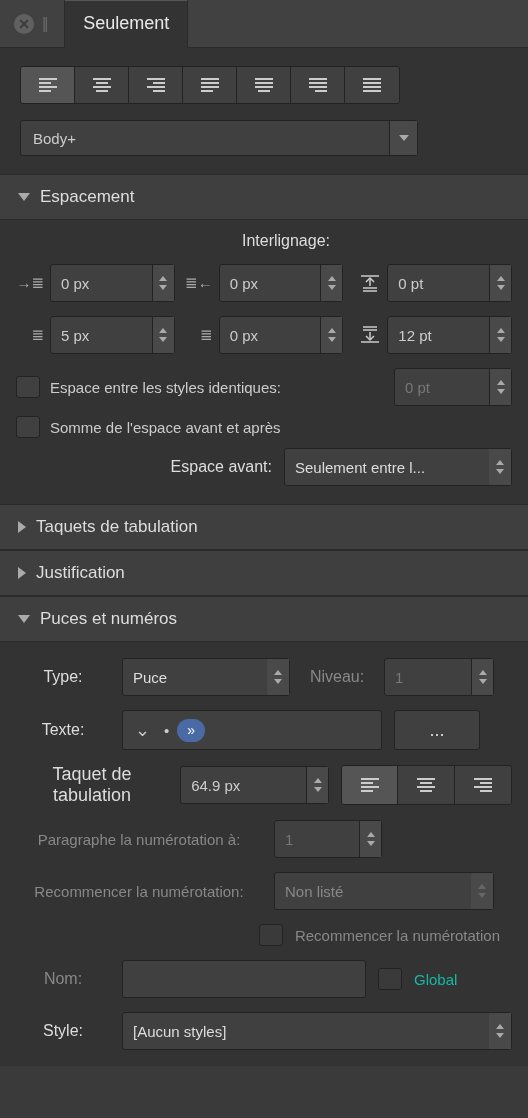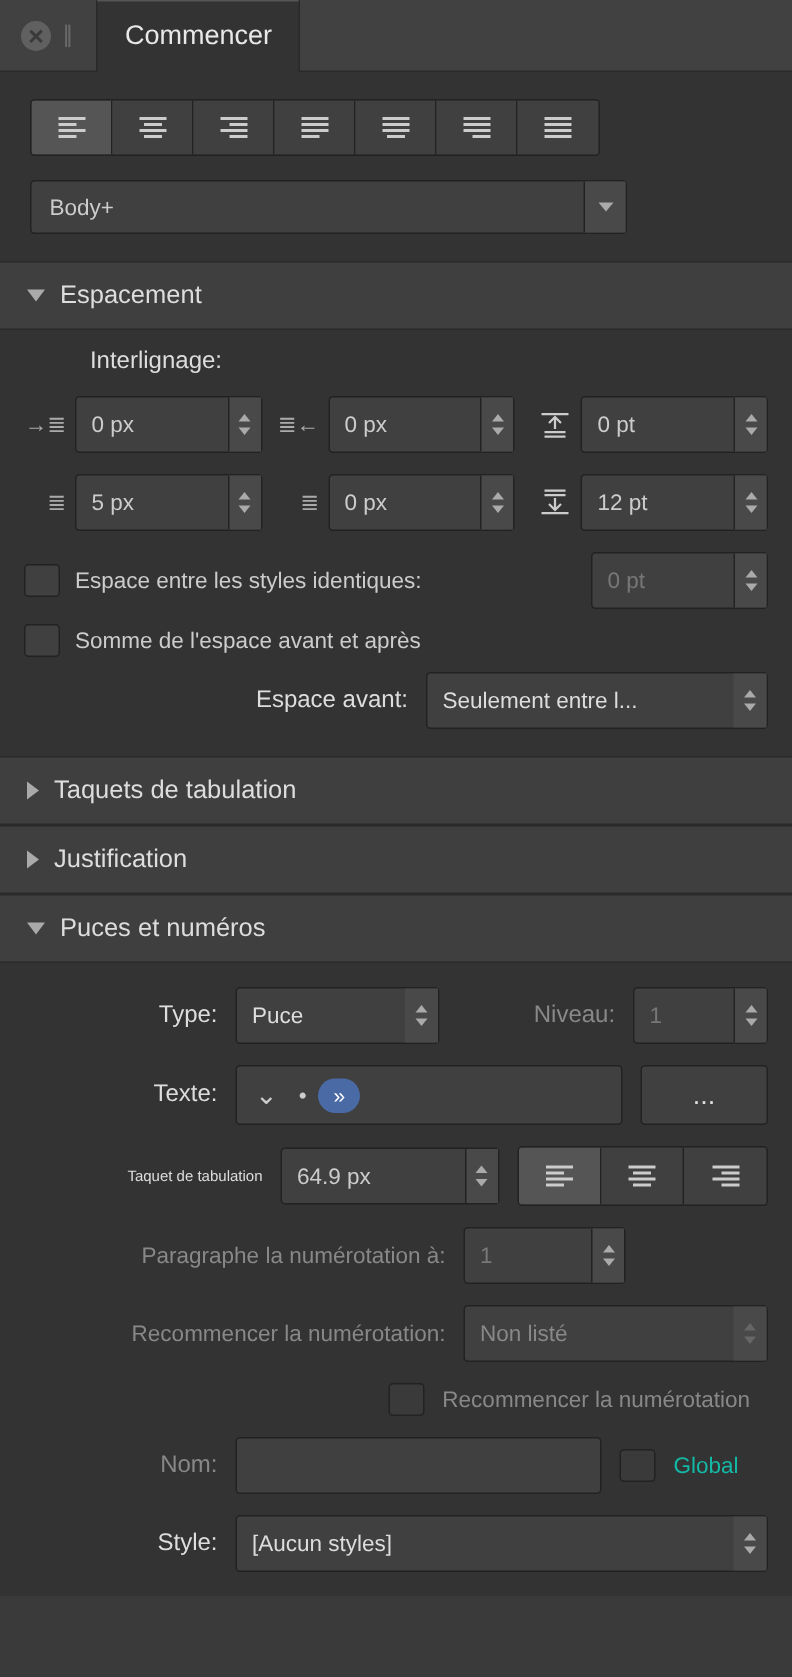--- a/index.html
+++ b/index.html
@@ -143,21 +143,21 @@
     display:flex; align-items:center; justify-content:flex-end;
   }
   .icon-svg { width: 22px; height: 18px; }
   .triple-row { display:flex; gap:10px; align-items:center; margin-bottom:14px;}
   .triple-group { display:flex; align-items:center; gap:6px; flex:1;}
   .checkbox {
     width:24px; height:22px; background:#404040; border:1px solid #222; border-radius:3px;
   }
   .check-row { display:flex; align-items:center; gap:10px; margin-bottom:10px; }
   .bullets-content { background:#333333; padding: 16px 16px; }
-  .label-col { min-width:104px; text-align:right; color:#ddd; font-size:16px;margin-left:35px;}
+  .label-col { min-width:104px; text-align:center; color:#ddd; font-size:16px;}
   .label-col.dim { color:#888; }
   .disabled-select { color:#888; }
   .text-pill-row {
     display:flex; align-items:center; gap:8px;
     background:#404040; border:1px solid #222; border-radius:3px;
     height:40px; padding: 0 6px;
   }
   .pill {
     background:#4a6aa5; border-radius:12px; padding:3px 10px 4px 10px;
     color:#fff; font-size:14px;
@@ -176,21 +176,21 @@
   }
   .list-align-btn:last-child{border-right:none;}
   .list-align-btn.selected{background:#555;}
 </style>
 </head>
 <body>
 
 <div class="tab-bar">
   <div class="tab-close">✕</div>
   <div class="tab-drag">||</div>
-  <div class="tab-active">Commencer</div>
+  <div class="tab-active">Seulement</div>
 </div>
 
 <div class="panel-body">
   <div class="align-row">
     <div class="align-btn selected">
       <div class="lines">
           <span style="width:18px"></span>
           <span style="width:12px"></span>
           <span style="width:18px"></span>
           <span style="width:12px"></span>
@@ -253,21 +253,21 @@
       </div>
   </div>
 </div>
 
 <div class="section-header">
   <div class="disclosure open"></div>
   <div class="section-title">Espacement</div>
 </div>
 <div class="section-content">
 
-  <div class="row" style="justify-content:space-between">
+  <div class="row" style="justify-content:center">
     <div class="row-label" style="flex:0 0 auto; min-width:132px">Interlignage:</div>
   </div>
 
   <div class="triple-row">
     <div class="triple-group">
       <div class="field-label">→≣</div>
       <div class="numeric-box" style="flex:1">
         <span>0 px</span>
         <div class="spinner">
             <div class="up"></div>
@@ -414,21 +414,21 @@
     <div class="label-col" style="min-width:94px">Texte:</div>
     <div class="text-pill-row" style="width:260px">
       <span style="font-size:18px;color:#ccc;padding:0 6px">⌄</span>
       <span style="color:#ccc">•</span>
       <span class="pill">»</span>
     </div>
     <div class="ellipsis-btn">...</div>
   </div>
 
   <div class="row">
-    <div class="label-col" style="min-width:124px; font-size:10px">Taquet de tabulation</div>
+    <div class="label-col" style="min-width:124px; font-size:18px">Taquet de tabulation</div>
     <div class="numeric-box" style="width:158px">
       <span>64.9 px</span>
       <div class="spinner">
           <div class="up"></div>
           <div class="down"></div>
         </div>
     </div>
     <div class="list-align-row">
       <div class="list-align-btn selected">
         <div class="lines">

